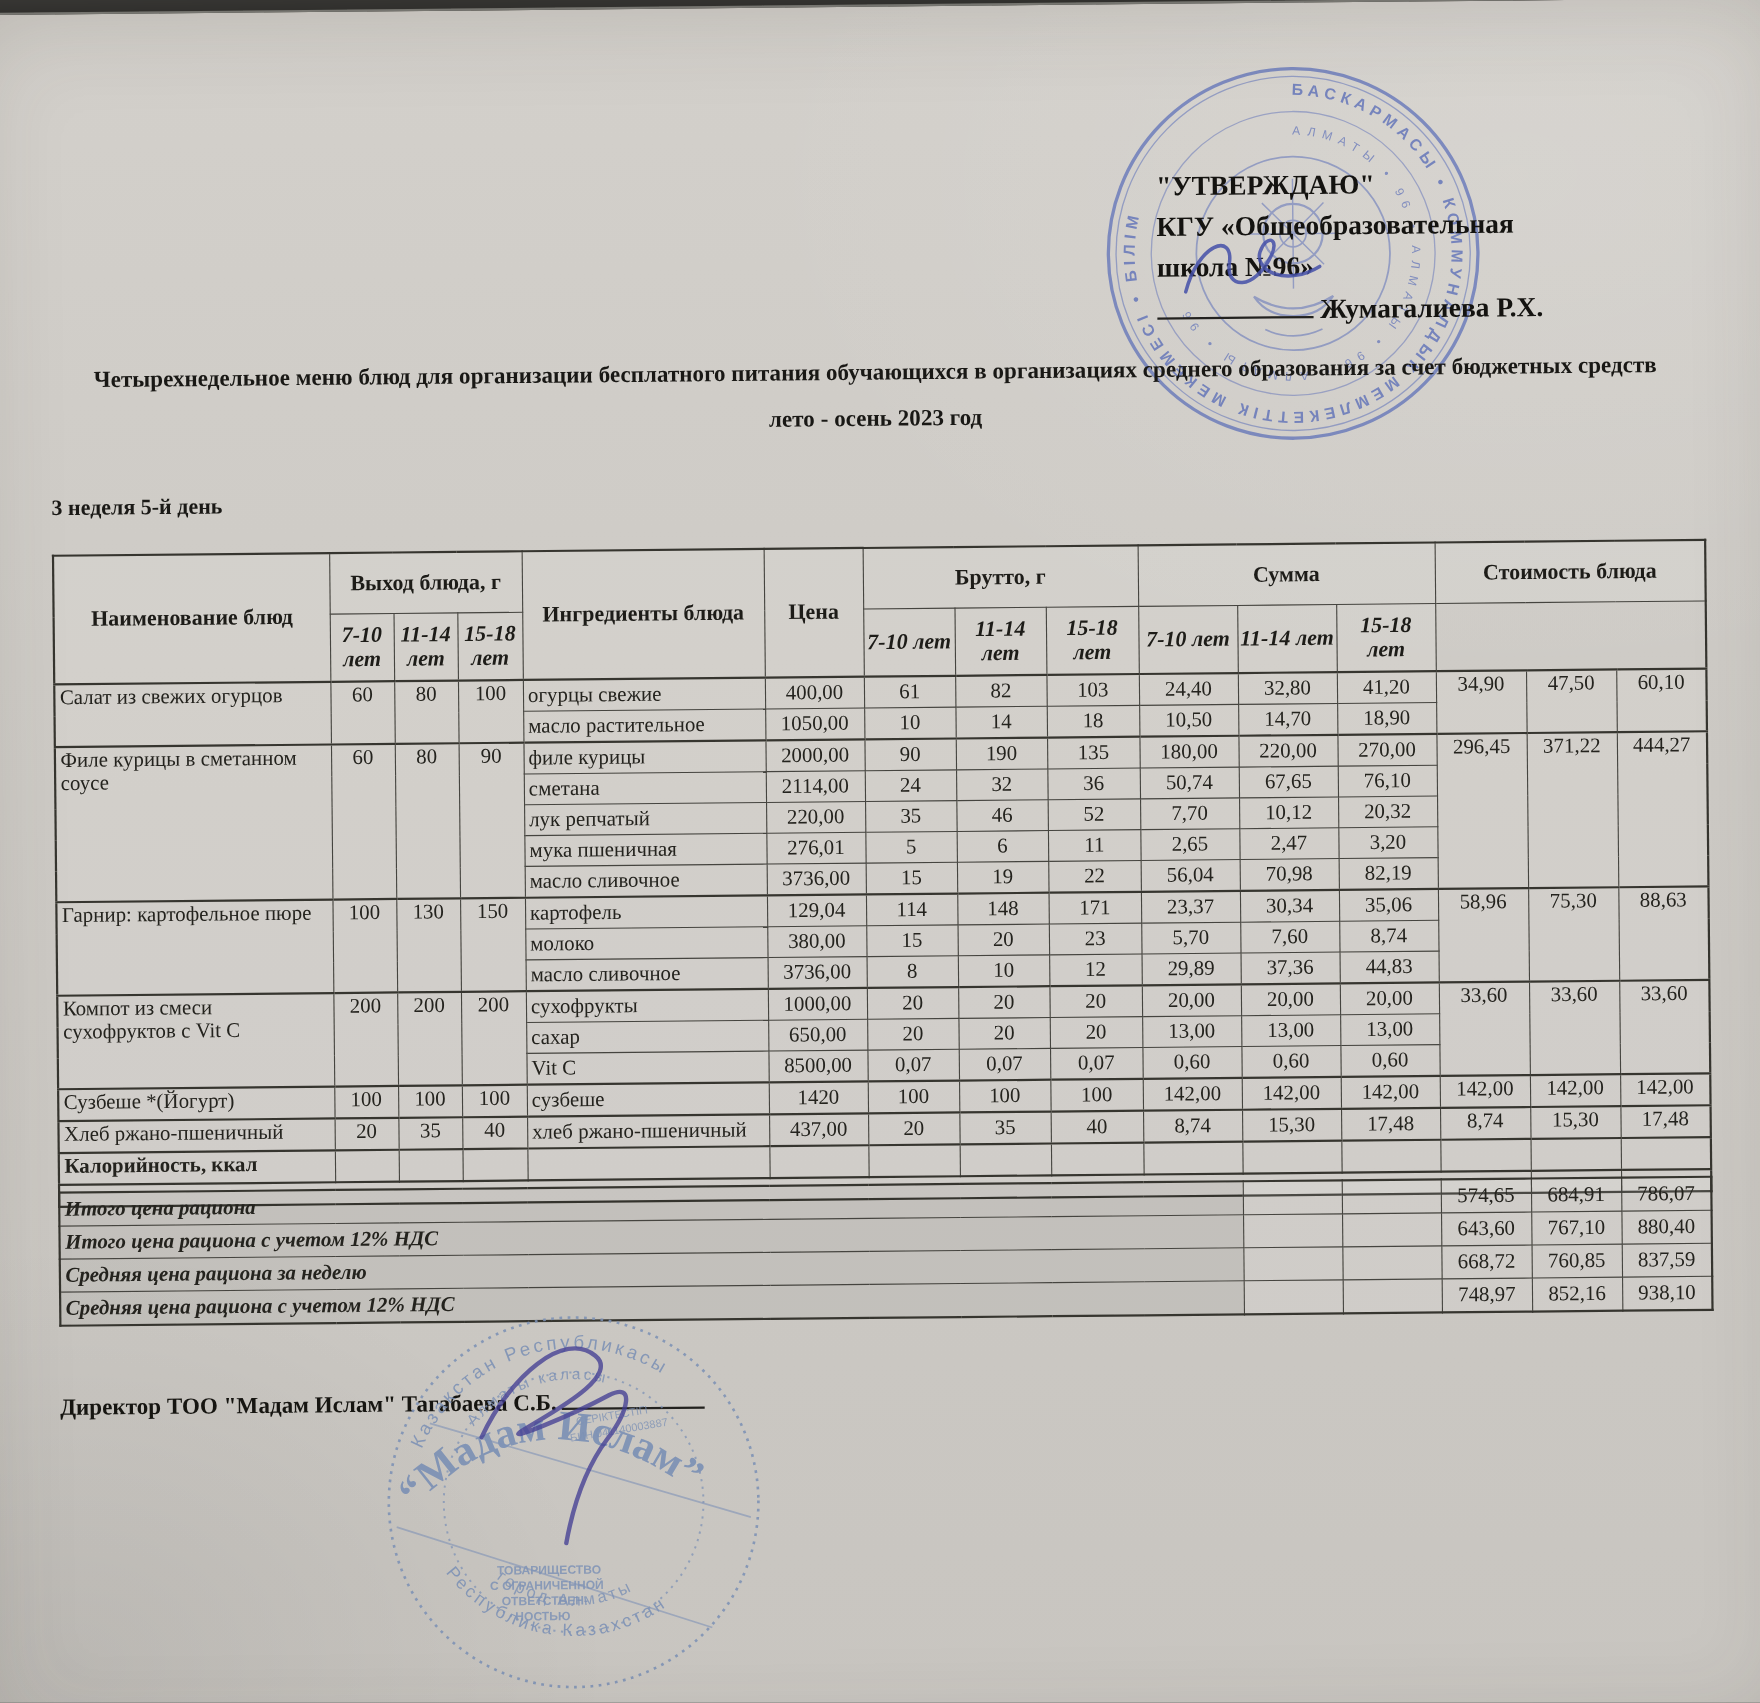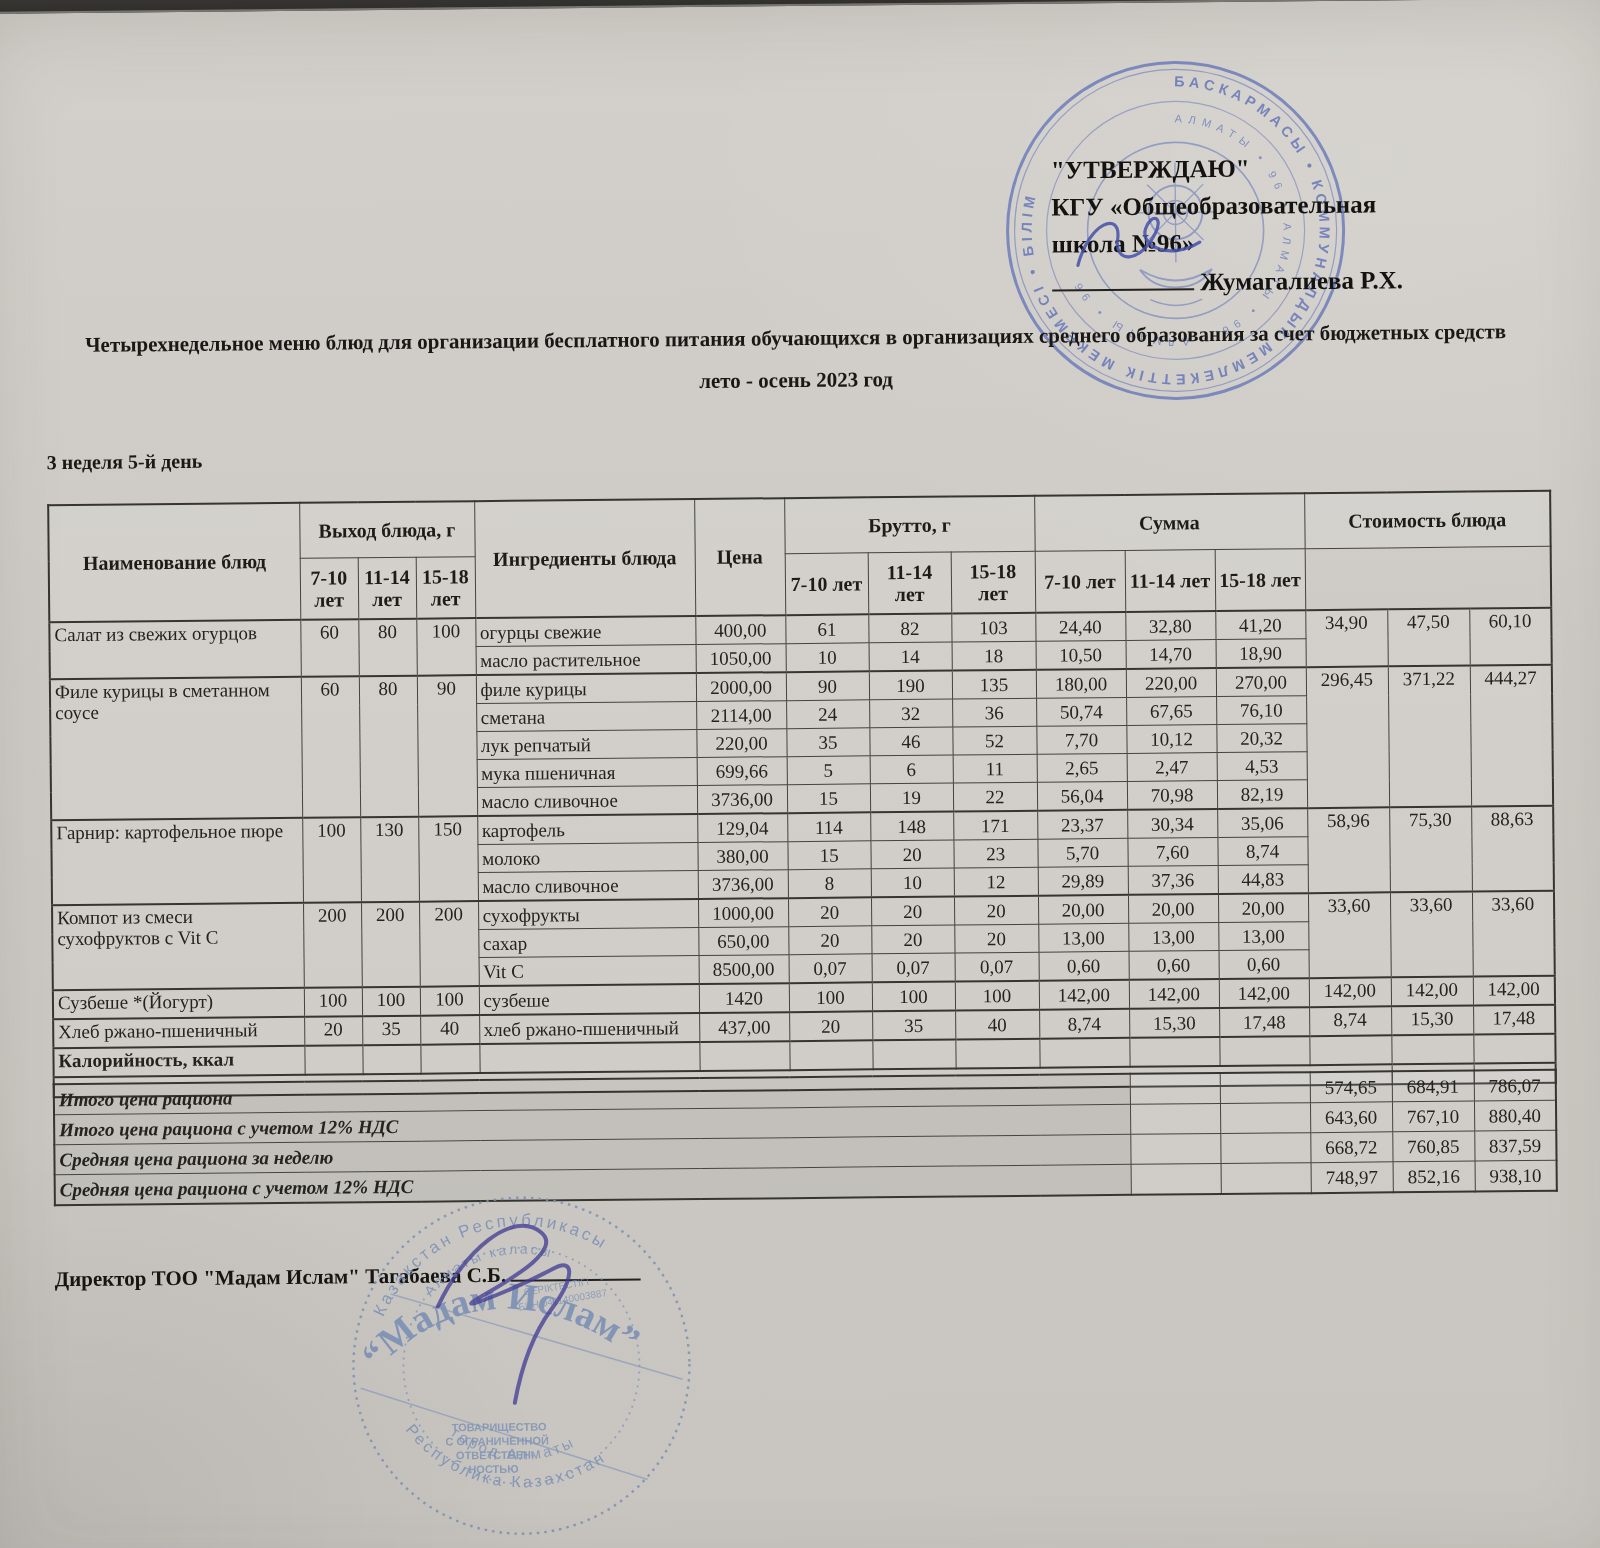--- a/index.html
+++ b/index.html
@@ -39,21 +39,21 @@
   .doc-table th,.doc-table td{border:1px solid #45443f;overflow:hidden;}
   .doc-table th{
     font-weight:bold;font-size:20px;line-height:1.12;text-align:center;vertical-align:middle;
     color:#1d1c18;padding:2px 2px;background:rgba(255,255,255,.10);
   }
   .doc-table td{
     font-size:19px;line-height:1.12;color:#24231e;padding:1px 4px;height:25px;
     background:rgba(255,255,255,.10);
   }
   thead tr:first-child th{height:50px;}
-  thead tr:last-child th{height:56px;}
+  thead tr:last-child th{height:56px;font-style:italic;}
   thead{border-bottom:2px solid #36352f;}
   .c-num{text-align:center;}
   .c-top{vertical-align:top;padding-top:3px;}
   .c-name{vertical-align:top;text-align:left;padding:2px 6px;}
   .c-ing{text-align:left;padding-left:7px;}
   .em{font-weight:bold;}
   .dish-start td{border-top:2px solid #36352f;}
   .spacer-row td{height:16px;border-top:2px solid #36352f;}
   .menu-table{left:75px;top:491px;}
   .summary-table{left:75px;top:1070px;}
@@ -217,27 +217,27 @@
           <td class="c-num">220,00</td>
           <td class="c-num">35</td>
           <td class="c-num">46</td>
           <td class="c-num">52</td>
           <td class="c-num">7,70</td>
           <td class="c-num">10,12</td>
           <td class="c-num">20,32</td>
         </tr>
         <tr>
           <td class="c-ing">мука пшеничная</td>
-          <td class="c-num">699,66</td>
+          <td class="c-num">276,01</td>
           <td class="c-num">5</td>
           <td class="c-num">6</td>
           <td class="c-num">11</td>
           <td class="c-num">2,65</td>
           <td class="c-num">2,47</td>
-          <td class="c-num">4,53</td>
+          <td class="c-num">3,20</td>
         </tr>
         <tr>
           <td class="c-ing">масло сливочное</td>
           <td class="c-num">3736,00</td>
           <td class="c-num">15</td>
           <td class="c-num">19</td>
           <td class="c-num">22</td>
           <td class="c-num">56,04</td>
           <td class="c-num">70,98</td>
           <td class="c-num">82,19</td>

